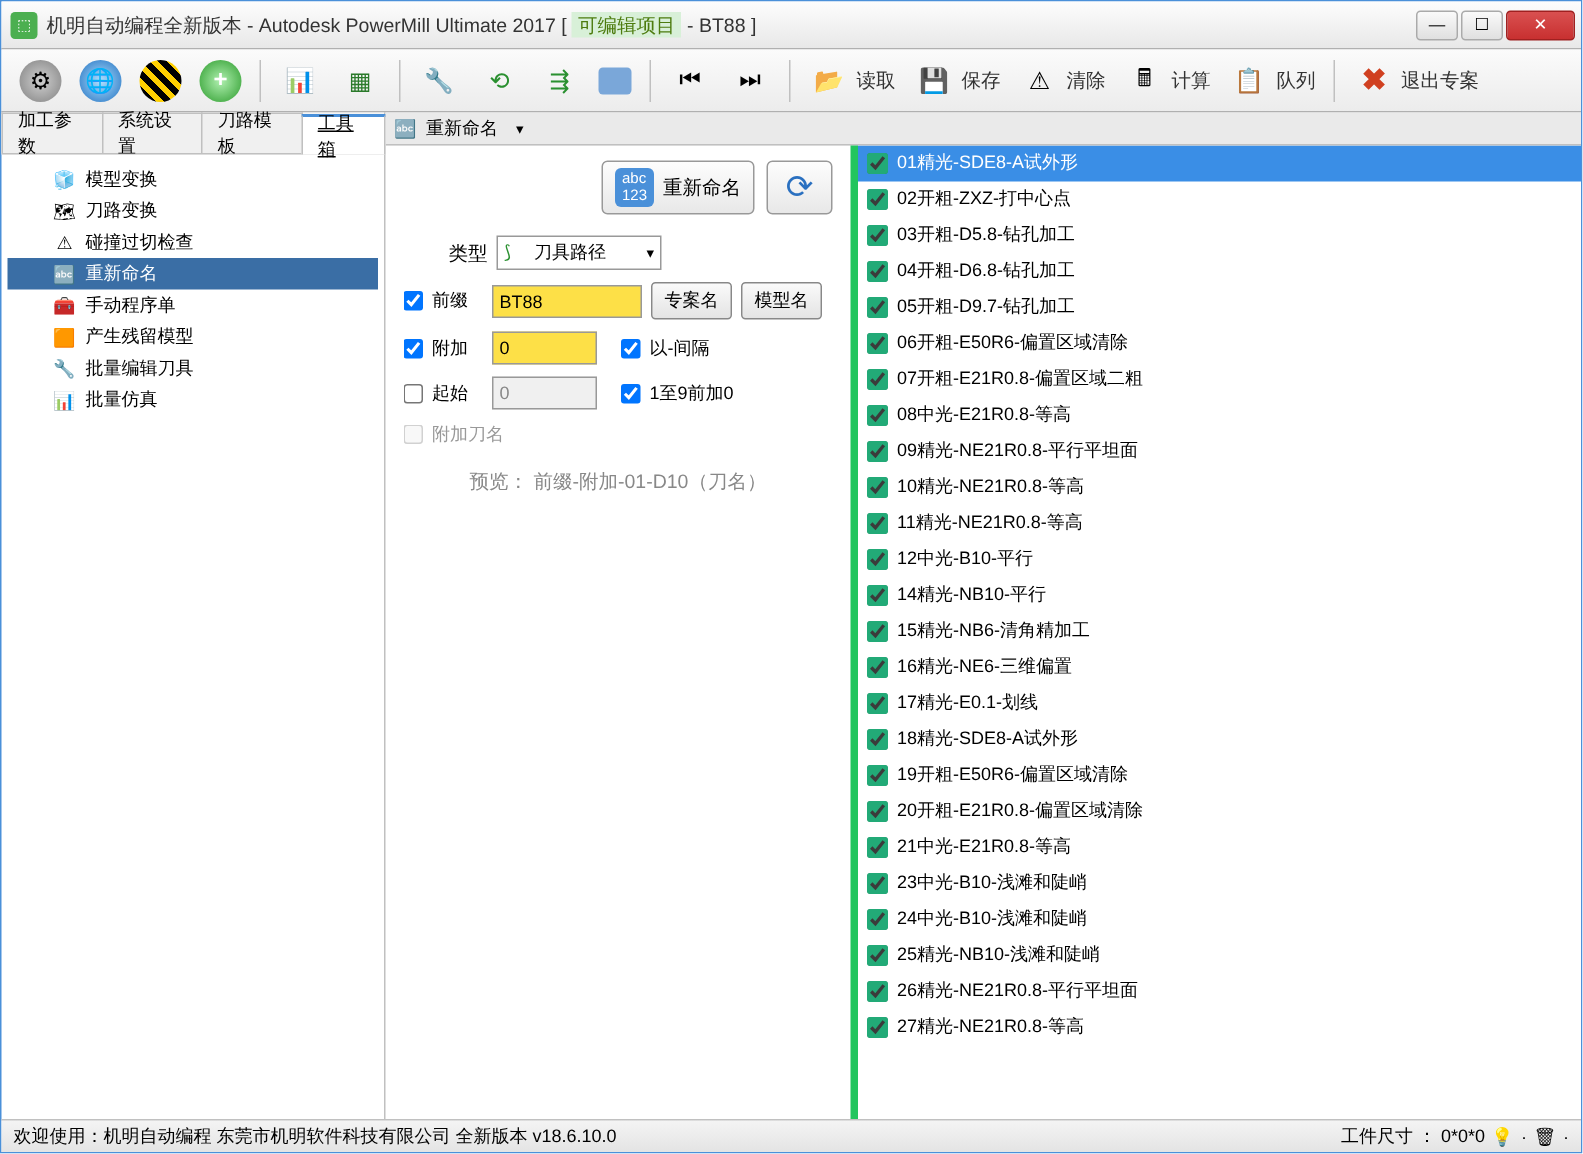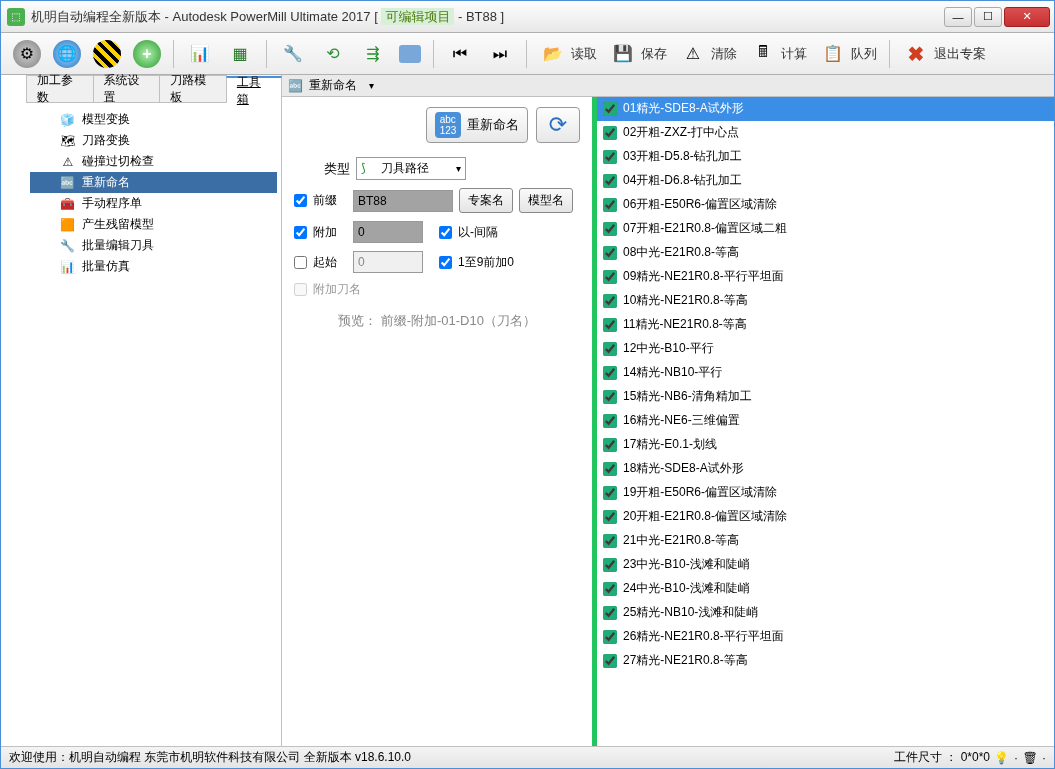--- a/index.html
+++ b/index.html
@@ -17,21 +17,21 @@
     .win-btn.close { background: linear-gradient(#d95050, #c83030); color: #fff; border-color: #a02020; width: 46px; }
     
     
     .toolbar { height: 42px; background: linear-gradient(#fbfbfb, #ececec); border-bottom: 1px solid #b0b0b0; display: flex; align-items: center; padding: 0 8px; gap: 4px; }
     .toolbar-sep { width: 1px; height: 28px; background: #c0c0c0; margin: 0 4px; }
     .tb-btn { height: 32px; display: flex; align-items: center; padding: 0 4px; gap: 4px; cursor: pointer; border-radius: 3px; }
     .tb-icon { width: 28px; height: 28px; border-radius: 14px; display: flex; align-items: center; justify-content: center; font-size: 16px; }
     .tb-label { color: #333; font-size: 13px; }
     
     
-    .main-area { flex: 1; display: flex; min-height: 0; padding-left: 25px; }
+    .main-area { flex: 1; display: flex; min-height: 0; }
     
     
     .left-panel { width: 256px; border-right: 1px solid #c0c0c0; display: flex; flex-direction: column; }
     .tab-row { height: 28px; display: flex; border-bottom: 1px solid #c0c0c0; background: #f4f4f4; }
     .tab { padding: 4px 10px; border: 1px solid #c0c0c0; border-bottom: none; background: #f0f0f0; margin-right: -1px; cursor: pointer; font-size: 12px; display: flex; align-items: center; }
     .tab.active { background: #fff; border-top: 2px solid #4a90d9; position: relative; top: 1px; text-decoration: underline; }
     
     .tree { flex: 1; padding: 6px 4px; overflow: auto; }
     .tree-item { display: flex; align-items: center; padding: 2px 4px 2px 30px; gap: 6px; cursor: pointer; font-size: 12px; }
     .tree-item.selected { background: #3a6ea5; color: #fff; }
@@ -45,21 +45,21 @@
     .form-area { width: 310px; padding: 10px 12px; }
     .list-area { flex: 1; border-left: 5px solid #22c55e; display: flex; flex-direction: column; min-height: 0; }
     
     .btn-row { display: flex; gap: 8px; justify-content: flex-end; margin-bottom: 14px; }
     .big-btn { border: 1px solid #999; background: linear-gradient(#fdfdfd,#e8e8e8); padding: 4px 8px; border-radius: 4px; display: flex; align-items: center; gap: 6px; cursor: pointer; font-size: 13px; }
     .big-btn .ic { width: 26px; height: 26px; display: flex; align-items: center; justify-content: center; }
     
     .form-row { display: flex; align-items: center; gap: 6px; margin-bottom: 8px; }
     .form-label { width: 56px; text-align: right; font-size: 13px; }
     .text-input { border: 1px solid #999; padding: 3px 4px; font-size: 12px; }
-    .text-input.hl { background: #a3a3a3; }
+    .text-input.hl { background: #fde047; }
     .small-btn { border: 1px solid #888; background: linear-gradient(#fafafa,#e4e4e4); padding: 3px 8px; border-radius: 3px; cursor: pointer; font-size: 12px; }
     .chk { cursor: pointer; }
     .disabled-row { color: #999; }
     .preview-text { color: #888; text-align: center; margin-top: 14px; font-size: 13px; }
     
     .select-box { border: 1px solid #999; padding: 2px 4px; width: 110px; display: flex; align-items: center; background: #fff; cursor: pointer; }
     .select-box .sel-icon { width: 16px; height: 16px; margin-right: 4px; }
     .select-box .arrow { margin-left: auto; font-size: 10px; }
     
     
@@ -276,20 +276,24 @@
               <div class="list-row">
                 <input type="checkbox" class="list-chk" checked="" style="">
                 <span>03开粗-D5.8-钻孔加工</span>
               </div>
               <div class="list-row">
                 <input type="checkbox" class="list-chk" checked="" style="">
                 <span>04开粗-D6.8-钻孔加工</span>
               </div>
               <div class="list-row">
                 <input type="checkbox" class="list-chk" checked="" style="">
+                <span>05开粗-D9.7-钻孔加工</span>
+              </div>
+              <div class="list-row">
+                <input type="checkbox" class="list-chk" checked="" style="">
                 <span>06开粗-E50R6-偏置区域清除</span>
               </div>
               <div class="list-row">
                 <input type="checkbox" class="list-chk" checked="" style="">
                 <span>07开粗-E21R0.8-偏置区域二粗</span>
               </div>
               <div class="list-row">
                 <input type="checkbox" class="list-chk" checked="" style="">
                 <span>08中光-E21R0.8-等高</span>
               </div>

